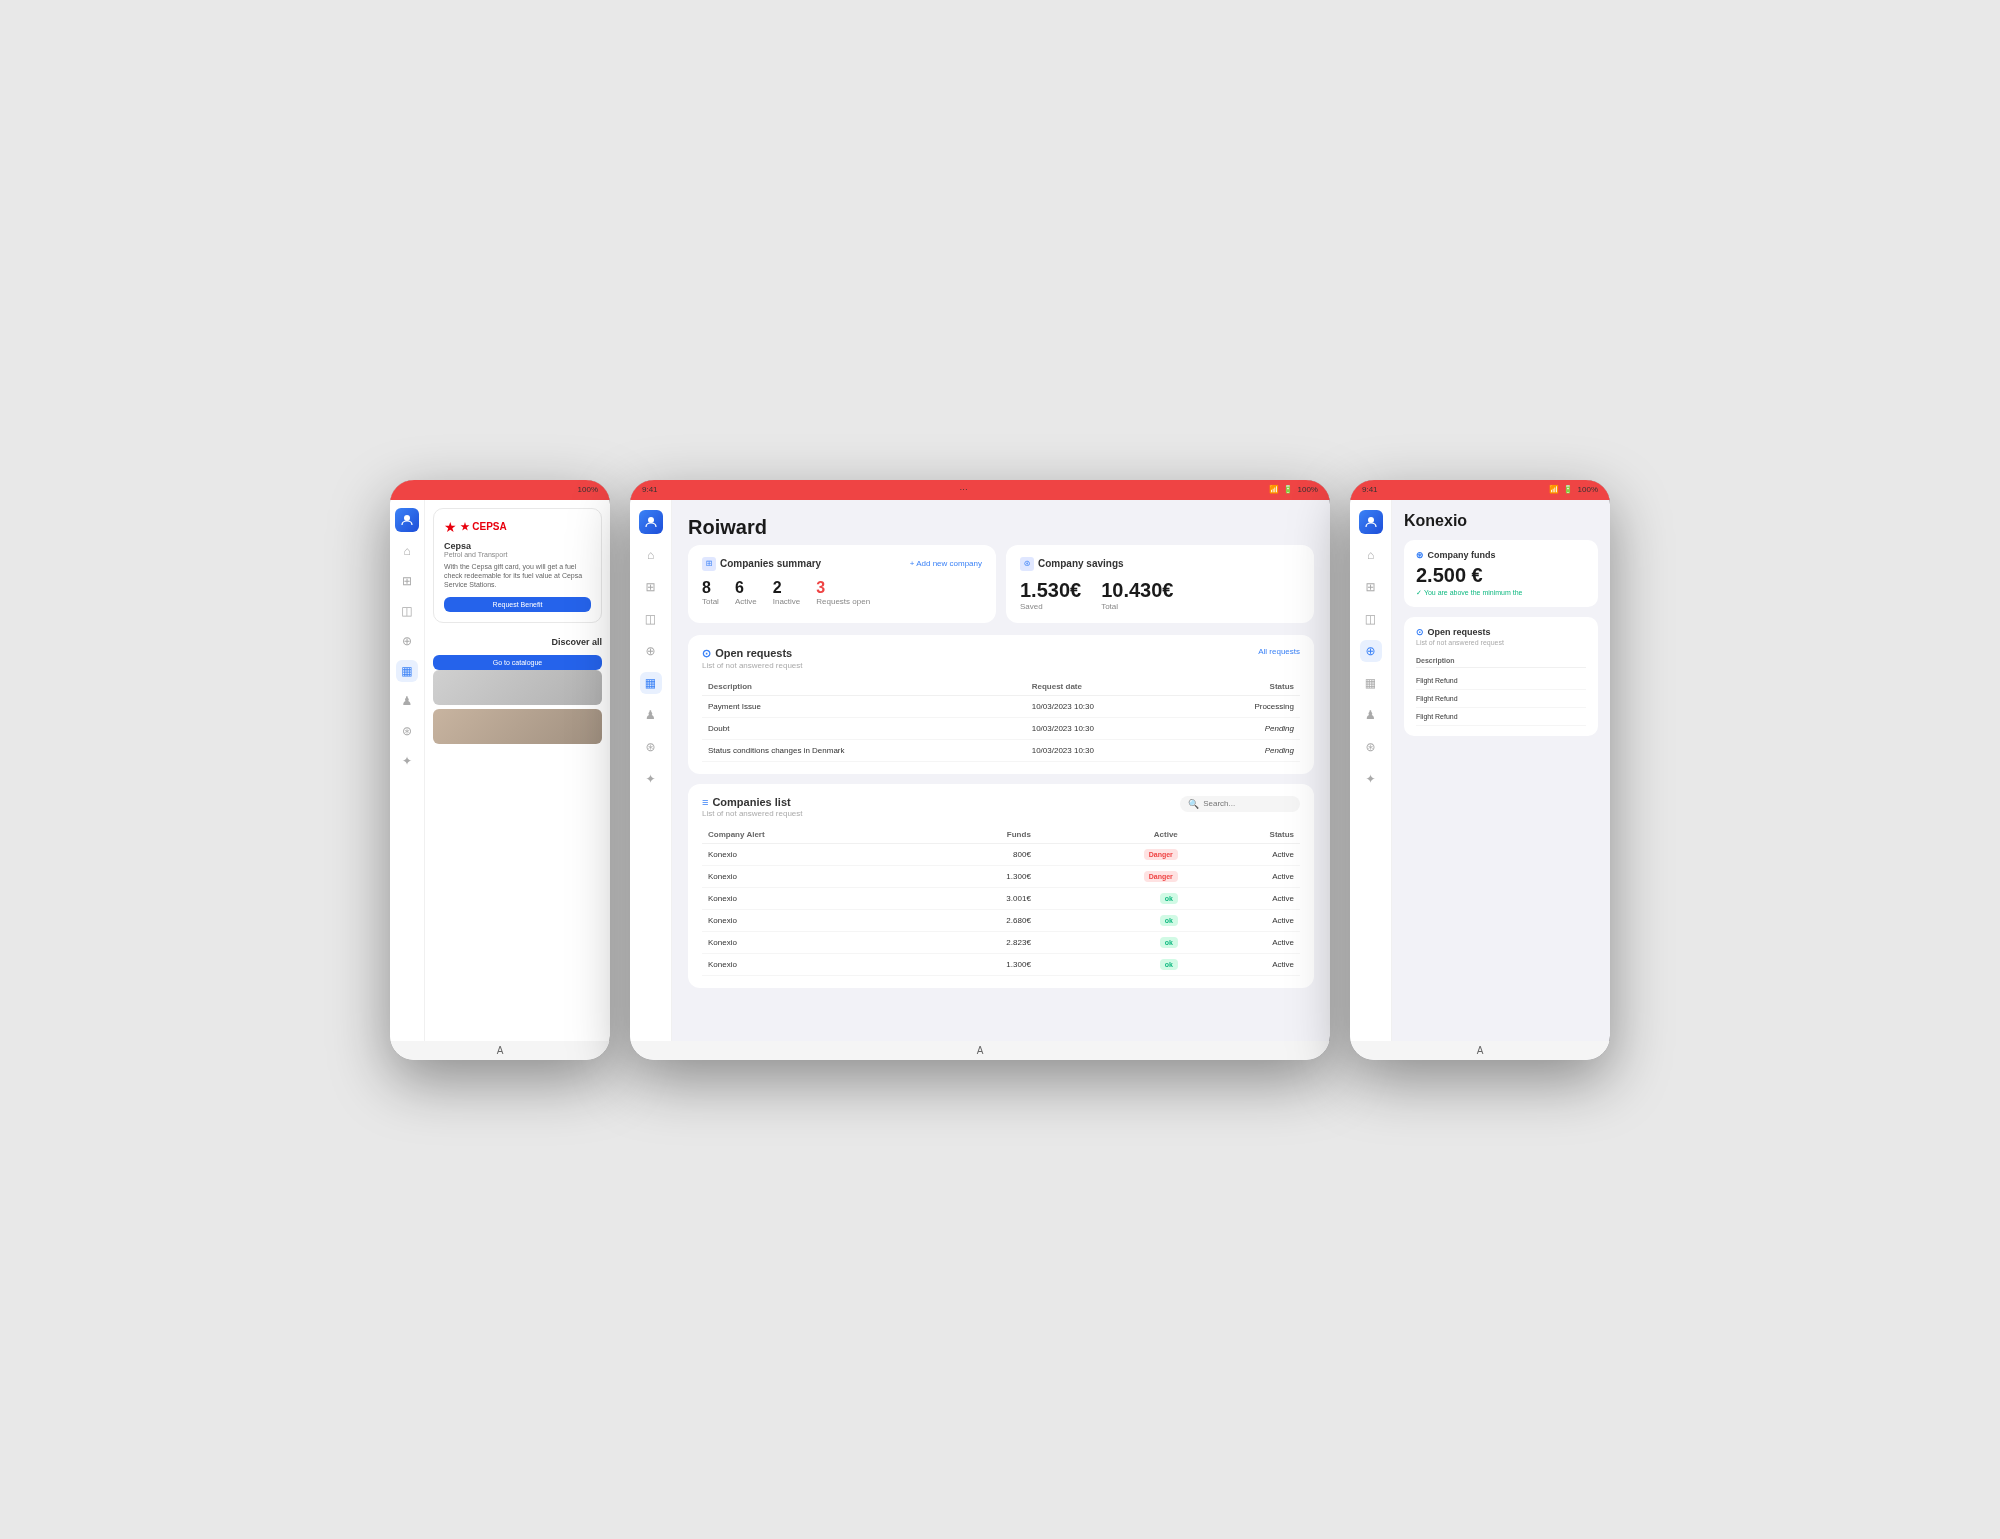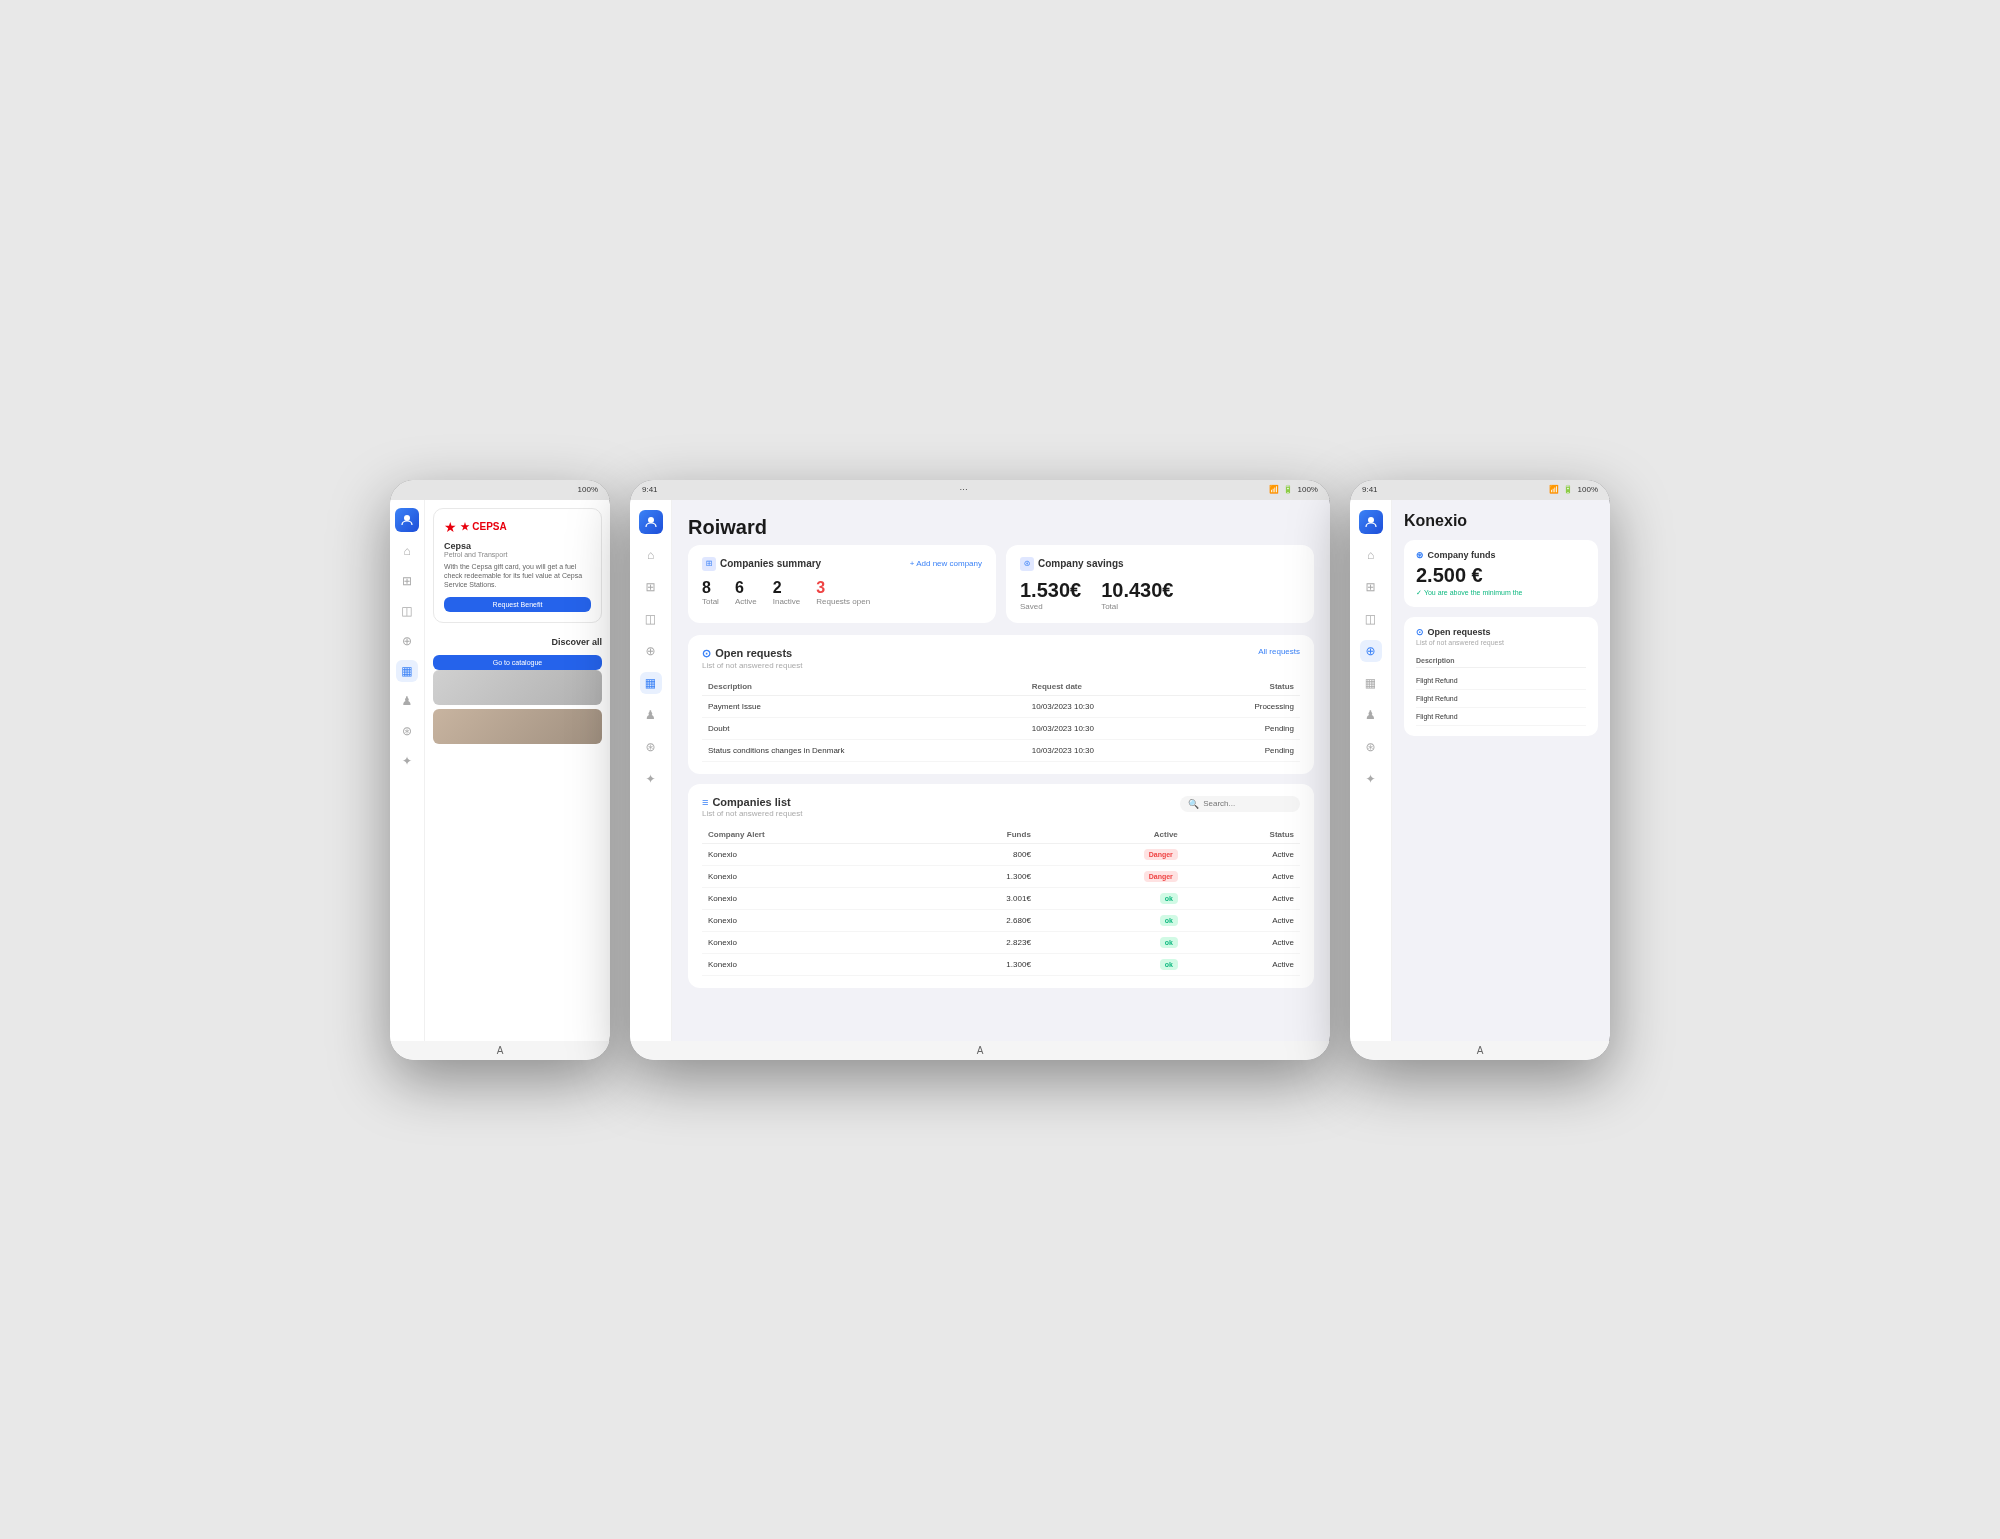--- a/index.html
+++ b/index.html
@@ -55,21 +55,21 @@
       background: #f5f5f5;
       width: 100%;
       height: 100%;
       overflow: hidden;
       display: flex;
       flex-direction: column;
     }
 
     
     .status-bar {
-      background: #e5e5e5;
+      background: #ef4444;
       display: flex;
       justify-content: space-between;
       align-items: center;
       padding: 4px 12px;
       font-size: 8px;
       color: #333;
       height: 20px;
       flex-shrink: 0;
     }
 
@@ -425,21 +425,21 @@
     .requests-table td:last-child {
       text-align: right;
     }
 
     .status-badge {
       font-size: 7px;
       color: #666;
     }
 
     .status-processing { color: #f59e0b; }
-    .status-pending { color: #888; }
+    .status-pending { color: #888; font-style: italic; }
 
     
     .search-input-wrap {
       display: flex;
       align-items: center;
       background: #f5f5f5;
       border-radius: 8px;
       padding: 3px 8px;
       gap: 4px;
       width: 120px;

